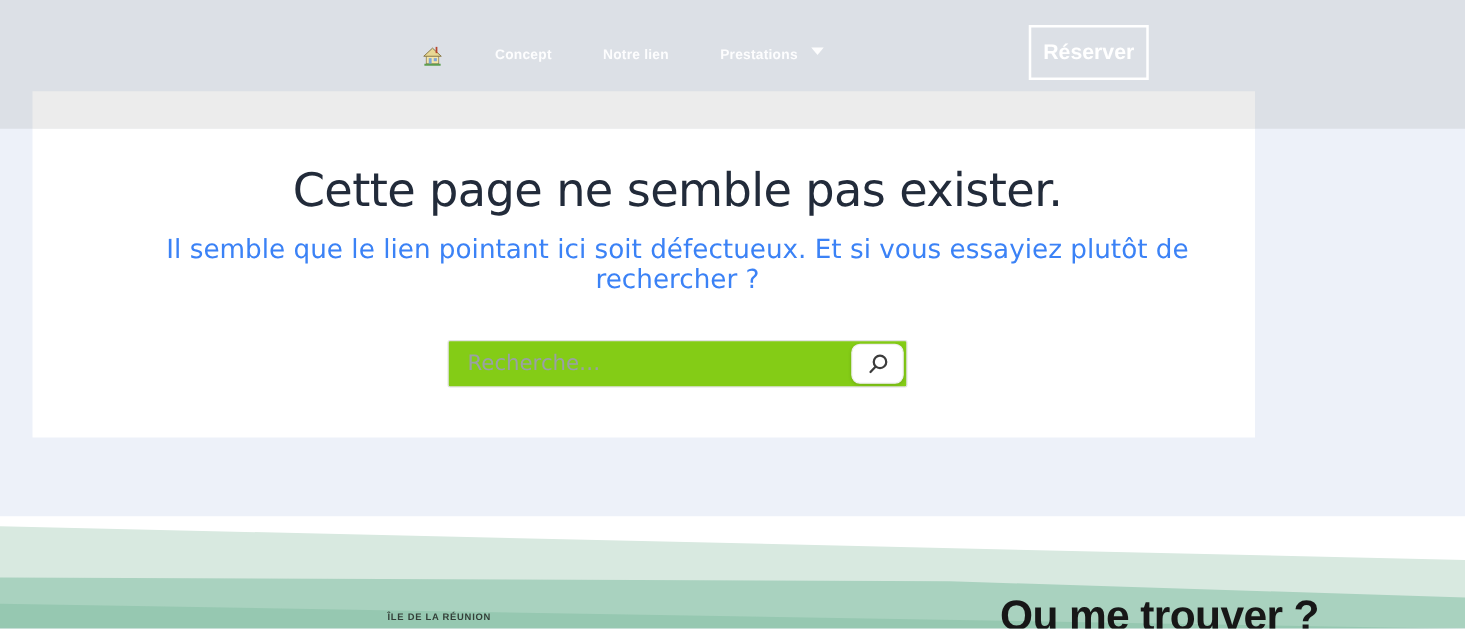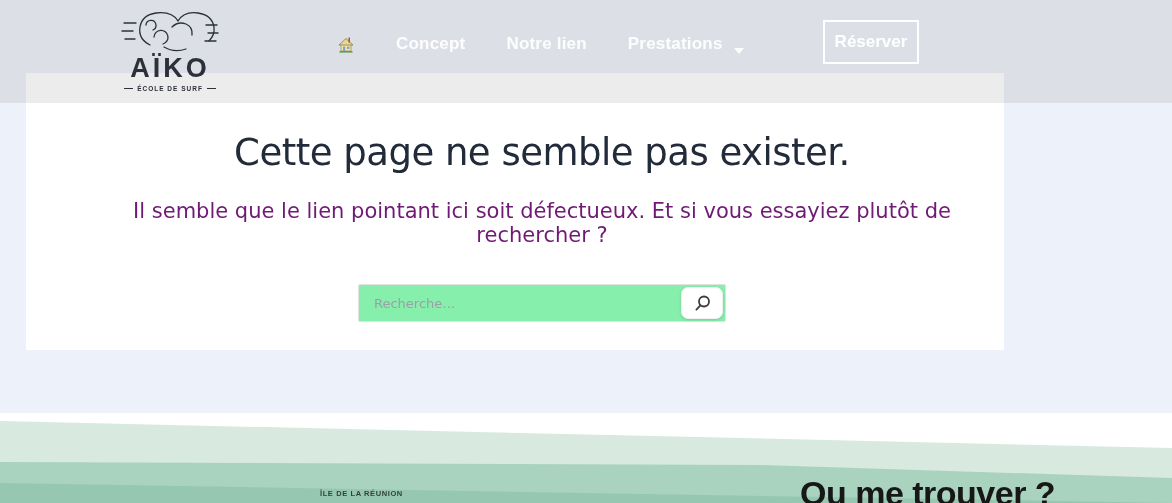--- a/index.html
+++ b/index.html
@@ -40,44 +40,44 @@
 
   .error-title {
     padding-top: 28px;
     font-family: "DejaVu Sans", "Liberation Sans", sans-serif;
     font-size: 37px;
     font-weight: 500;
     color: #222b3a;
     letter-spacing: -0.5px;
   }
   .error-subtitle {
-    margin-top: 25px;
+    margin-top: 13px;
     font-family: "DejaVu Sans", "Liberation Sans", sans-serif;
     font-size: 21px;
     font-weight: 400;
-    color: #701a75;
+    color: #3b82f6;
   }
 
   
   .search-form {
     position: relative;
     display: inline-block;
     margin-top: 37px;
     width: 368px;
     height: 38px;
   }
   .search-input {
     width: 100%;
     height: 100%;
-    background: #86efac;
+    background: #84cc16;
     border: 1px solid #e2e2e2;
     border-radius: 2px;
     padding: 0 36px 0 15px;
     font-family: "DejaVu Sans", "Liberation Sans", sans-serif;
-    font-size: 13px;
+    font-size: 17px;
     color: #444;
     outline: none;
   }
   .search-input::placeholder { color: #9aa0a6; }
   .search-button {
     position: absolute;
     right: 3px;
     top: 3px;
     width: 42px;
     height: 32px;
@@ -140,27 +140,27 @@
   .nav-menu {
     position: absolute;
     left: 337px;
     top: 0;
     height: 88px;
     display: flex;
     align-items: center;
     gap: 41px;
   }
   .nav-link {
-    font-size: 17px;
+    font-size: 11px;
     font-weight: 700;
     color: #fdfdfe;
     text-decoration: none;
     cursor: pointer;
     display: flex;
-    align-items: flex-end;
+    align-items: flex-start;
     gap: 8px;
     letter-spacing: 0.2px;
   }
   .chevron-down {
     width: 0; height: 0;
     border-left: 5.5px solid transparent;
     border-right: 5.5px solid transparent;
     border-top: 6px solid #fdfdfe;
     display: inline-block;
     margin-left: 3px;
@@ -187,21 +187,21 @@
     top: 413px;
     width: 1172px;
     height: 90px;
     background: #ffffff;
     overflow: hidden;
     z-index: 2;
   }
   .footer-shapes { position: absolute; top: 0; left: 0; }
   .footer-location {
     position: absolute;
-    left: 320px;
+    left: 310px;
     top: 489px;
     font-size: 7.5px;
     font-weight: 700;
     letter-spacing: 0.6px;
     color: #333f38;
     z-index: 3;
   }
   .footer-heading {
     position: absolute;
     left: 800px;
@@ -237,39 +237,20 @@
               </svg>
             </span>
           </button>
         </div>
       </div>
     </div>
   </div>
 
   <div class="navbar">
 
-    <div class="logo">
-      <span>
-        <svg class="logo-wave" width="100" height="54" viewBox="0 0 100 54" fill="none" stroke="#2c3038" stroke-width="1.3" stroke-linecap="round">
-          <path d="M30 42 q-12-6 -10-18 q2-12 16-14 q16-2 22 8 q6-10 20-8 q14 2 16 14 q1 8-5 14"></path>
-          <path d="M34 34 a7 7 0 1 1 9 7"></path>
-          <path d="M26 22 a5 5 0 1 1 7 5"></path>
-          <path d="M52 24 q6-6 14-3 q7 3 6 11"></path>
-          <path d="M44 44 q10 6 22 2"></path>
-          <line x1="4" y1="20" x2="16" y2="20"></line>
-          <line x1="2" y1="28" x2="13" y2="28"></line>
-          <line x1="5" y1="36" x2="15" y2="36"></line>
-          <line x1="86" y1="22" x2="97" y2="22"></line>
-          <line x1="88" y1="30" x2="98" y2="30"></line>
-          <line x1="85" y1="38" x2="96" y2="38"></line>
-        </svg>
-      </span>
-      <div class="logo-name">AÏKO</div>
-      <div class="logo-tagline">ÉCOLE DE SURF</div>
-    </div>
 
     <nav class="nav-menu">
       <a class="nav-link">
         <span style="display:flex;">
           <svg width="18" height="17" viewBox="0 0 18 17">
             <rect x="4" y="8" width="10" height="7" fill="#f5e6a8" stroke="#8a7b4a" stroke-width="0.6"></rect>
             <polygon points="2,9 9,2.5 16,9" fill="#e8d894" stroke="#8a7b4a" stroke-width="0.8"></polygon>
             <rect x="11.5" y="1.5" width="1.4" height="5" fill="#b8442c"></rect>
             <rect x="6" y="10.5" width="2.3" height="4.5" fill="#7ea6d8"></rect>
             <rect x="10" y="10.5" width="2.5" height="2.5" fill="#7ea6d8"></rect>

